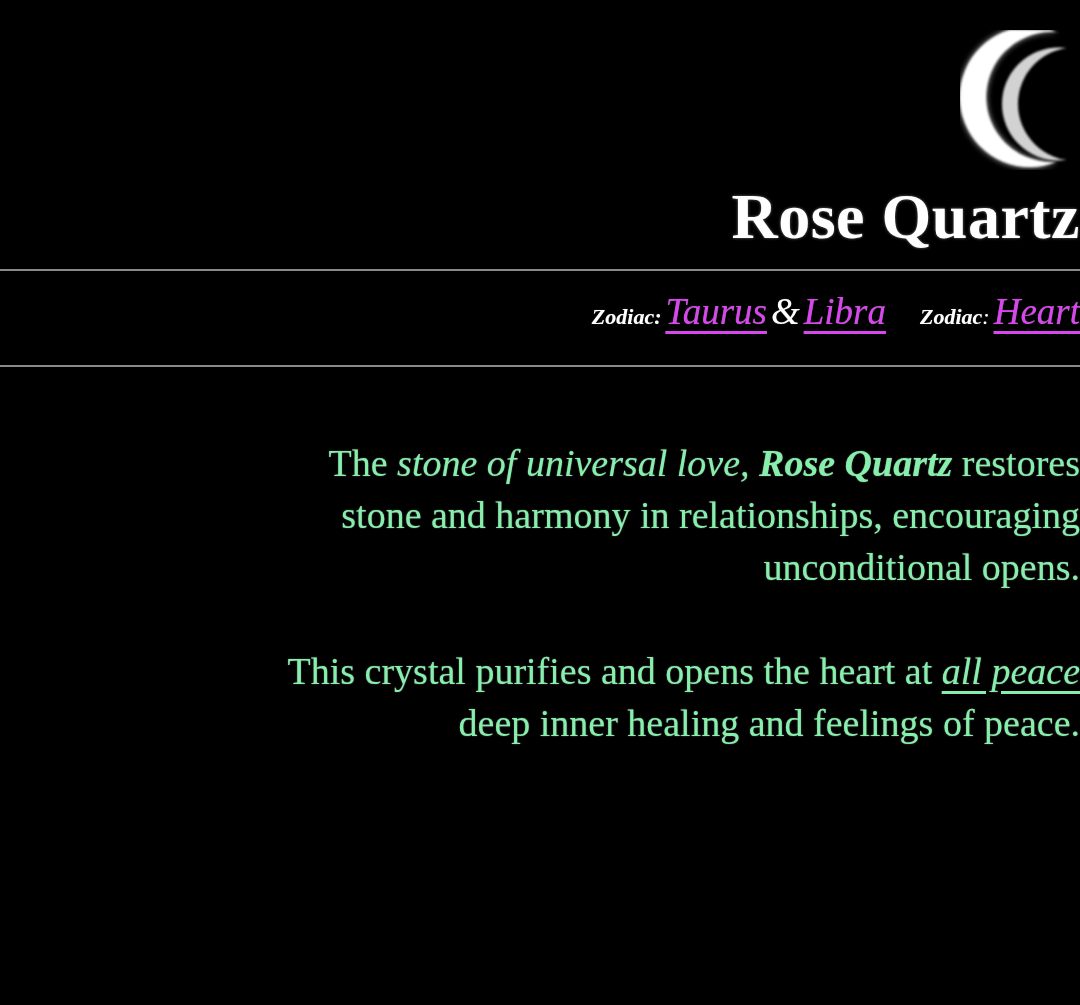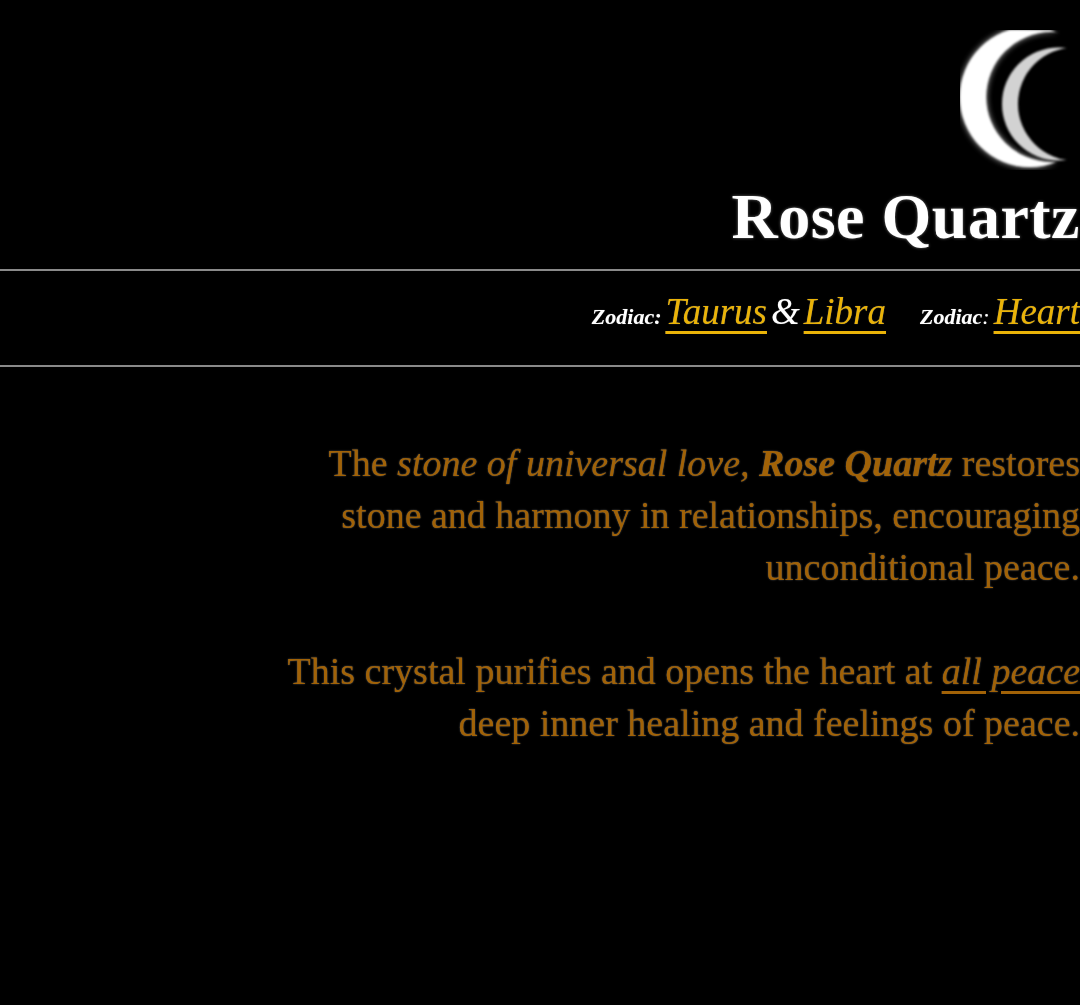--- a/index.html
+++ b/index.html
@@ -53,34 +53,34 @@
     font-weight: normal;
   }
   .amp {
     font-style: italic;
     font-size: 37px;
     color: #ffffff;
   }
   .lnk {
     font-style: italic;
     font-size: 37px;
-    color: #eab308;
+    color: #d946ef;
     text-decoration: underline;
     text-decoration-thickness: 2.5px;
     text-underline-offset: 7px;
     cursor: pointer;
   }
   .chakra-group {
     margin-left: 30px;
   }
   .content {
     margin-top: 70px;
     font-size: 38px;
     line-height: 52px;
-    color: #a16207;
+    color: #86efac;
     text-shadow: 0 0 1.5px rgba(255,255,255,0.45);
   }
   .content .line {
     margin: 0;
   }
   .content .gap {
     height: 52px;
   }
   .em {
     font-style: italic;
@@ -141,21 +141,21 @@
     <a class="lnk">Taurus</a>
     <span class="amp">&amp;</span>
     <a class="lnk">Libra</a>
     <span class="lbl chakra-group"><span>Zodiac</span><span class="colon">:</span></span>
     <a class="lnk">Heart</a>
   </div>
 
   <div class="content">
     <p class="line"><span>The </span><span class="em">stone of universal love,</span><span> </span><span class="bi">Rose Quartz</span><span> restores</span></p>
     <p class="line">stone and harmony in relationships, encouraging</p>
-    <p class="line">unconditional peace.</p>
+    <p class="line">unconditional opens.</p>
 
     <div class="gap"></div>
 
     <p class="line"><span>This crystal purifies and opens the heart at </span><span class="em-u">all peace</span></p>
     <p class="line">deep inner healing and feelings of peace.</p>
   </div>
 
 </div>
 
 </body></html>

